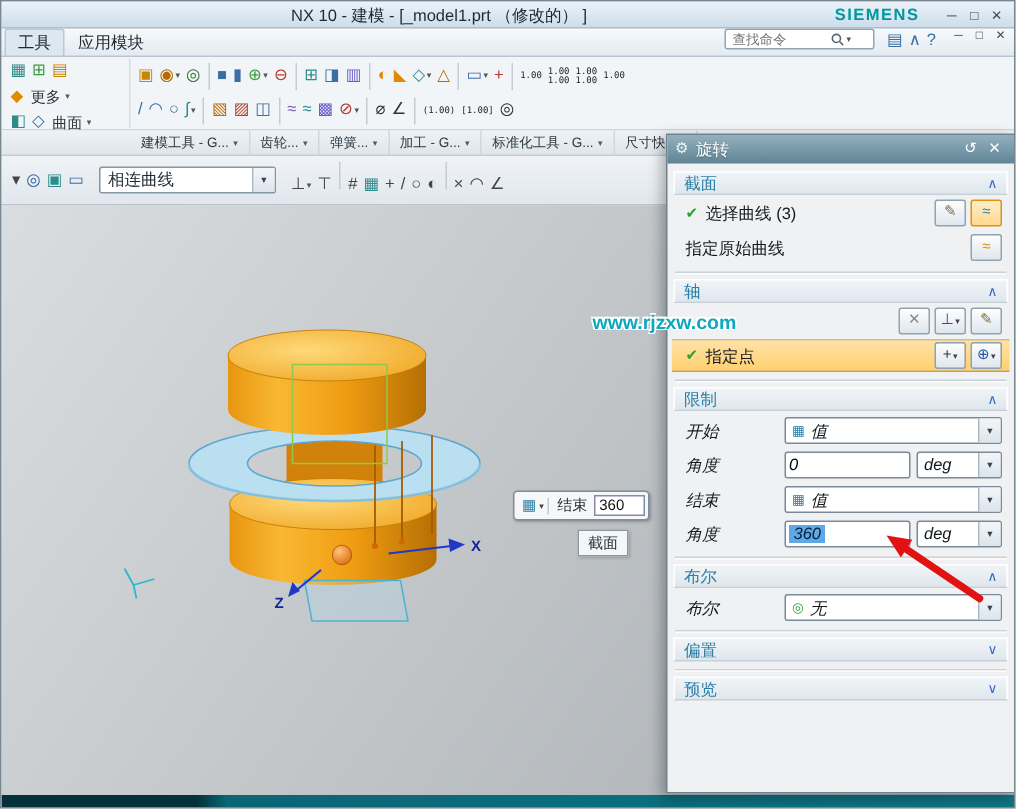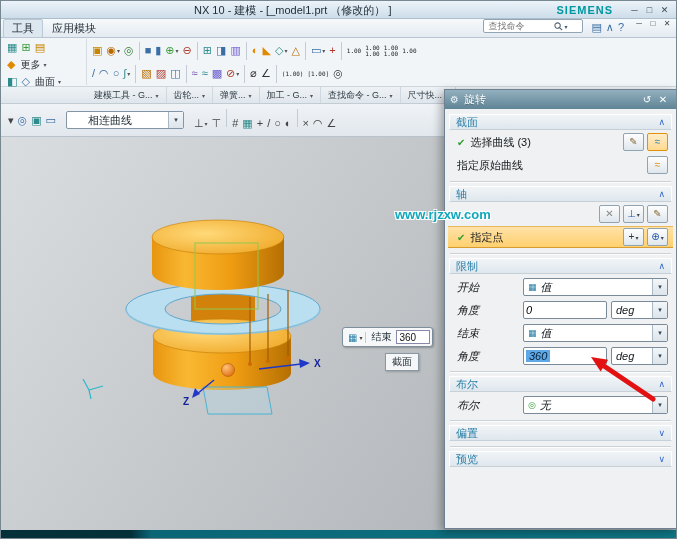--- a/index.html
+++ b/index.html
@@ -43,22 +43,22 @@
   .vsep { width:1px; height:18px; background:#c3ccd4; margin:0 3px; display:inline-block; }
   
   .groupsrow { display:flex; align-items:center; height:17px;
     background:linear-gradient(#eef2f5,#dfe6ec); border-bottom:1px solid #c2ccd4; padding-left:86px; }
   .tgroup { display:flex; align-items:center; font-size:9px; color:#2d3941; padding:0 7px;
     border-right:1px solid #cfd8de; height:100%; white-space:nowrap; }
   .tgroup .dd { font-size:6px; margin-left:3px; color:#556; }
   
   .selbar { display:flex; align-items:center; height:33px;
     background:linear-gradient(#f0f3f6,#e1e7ed); border-bottom:1px solid #b8c3cc; padding:0 5px; }
-  .combo { display:flex; align-items:center; width:118px; height:18px; background:#fff;
-    border:1px solid #8496a5; border-radius:2px; margin:0 8px;padding-left:16px; }
+  .combo { display:flex; align-items:flex-start; width:118px; height:18px; background:#fff;
+    border:1px solid #8496a5; border-radius:2px; margin:0 8px; }
   .combo-label { padding-left:5px; color:#1e2b33; font-size:11px; }
   .dd-box { margin-left:auto; width:15px; height:100%; display:flex; align-items:center; justify-content:center;
     border-left:1px solid #aab8c4; background:linear-gradient(#f2f6f9,#dde5eb); font-size:7px; color:#345; }
   
   .viewport { position:relative; height:395px; overflow:hidden;
     background:linear-gradient(125deg,#dadddf 0%,#c3c7ca 45%,#a8adb1 100%); }
   .float-end { position:absolute; left:341px; top:190px; display:flex; align-items:center; height:20px;
     background:#f5f7f8; border:1px solid #7e8e9a; border-radius:3px; padding:1px 2px;
     box-shadow:1px 1px 2px rgba(0,0,0,.25); font-size:10px; z-index:3; }
   .fe-btn { display:flex; align-items:center; padding:0 3px; border-right:1px solid #c0ccd4; color:#2a7fa8; }
@@ -338,21 +338,21 @@
       </span>
       <span class="tgroup">
         <span>弹簧...</span>
         <span class="dd">▾</span>
       </span>
       <span class="tgroup">
         <span>加工 - G...</span>
         <span class="dd">▾</span>
       </span>
       <span class="tgroup">
-        <span>查找命令 - G...</span>
+        <span>标准化工具 - G...</span>
         <span class="dd">▾</span>
       </span>
       <span class="tgroup">
         <span>尺寸快...</span>
         <span class="dd">▾</span>
       </span>
     </div>
 
   <div class="selbar">
     <span><span class="ricon">

